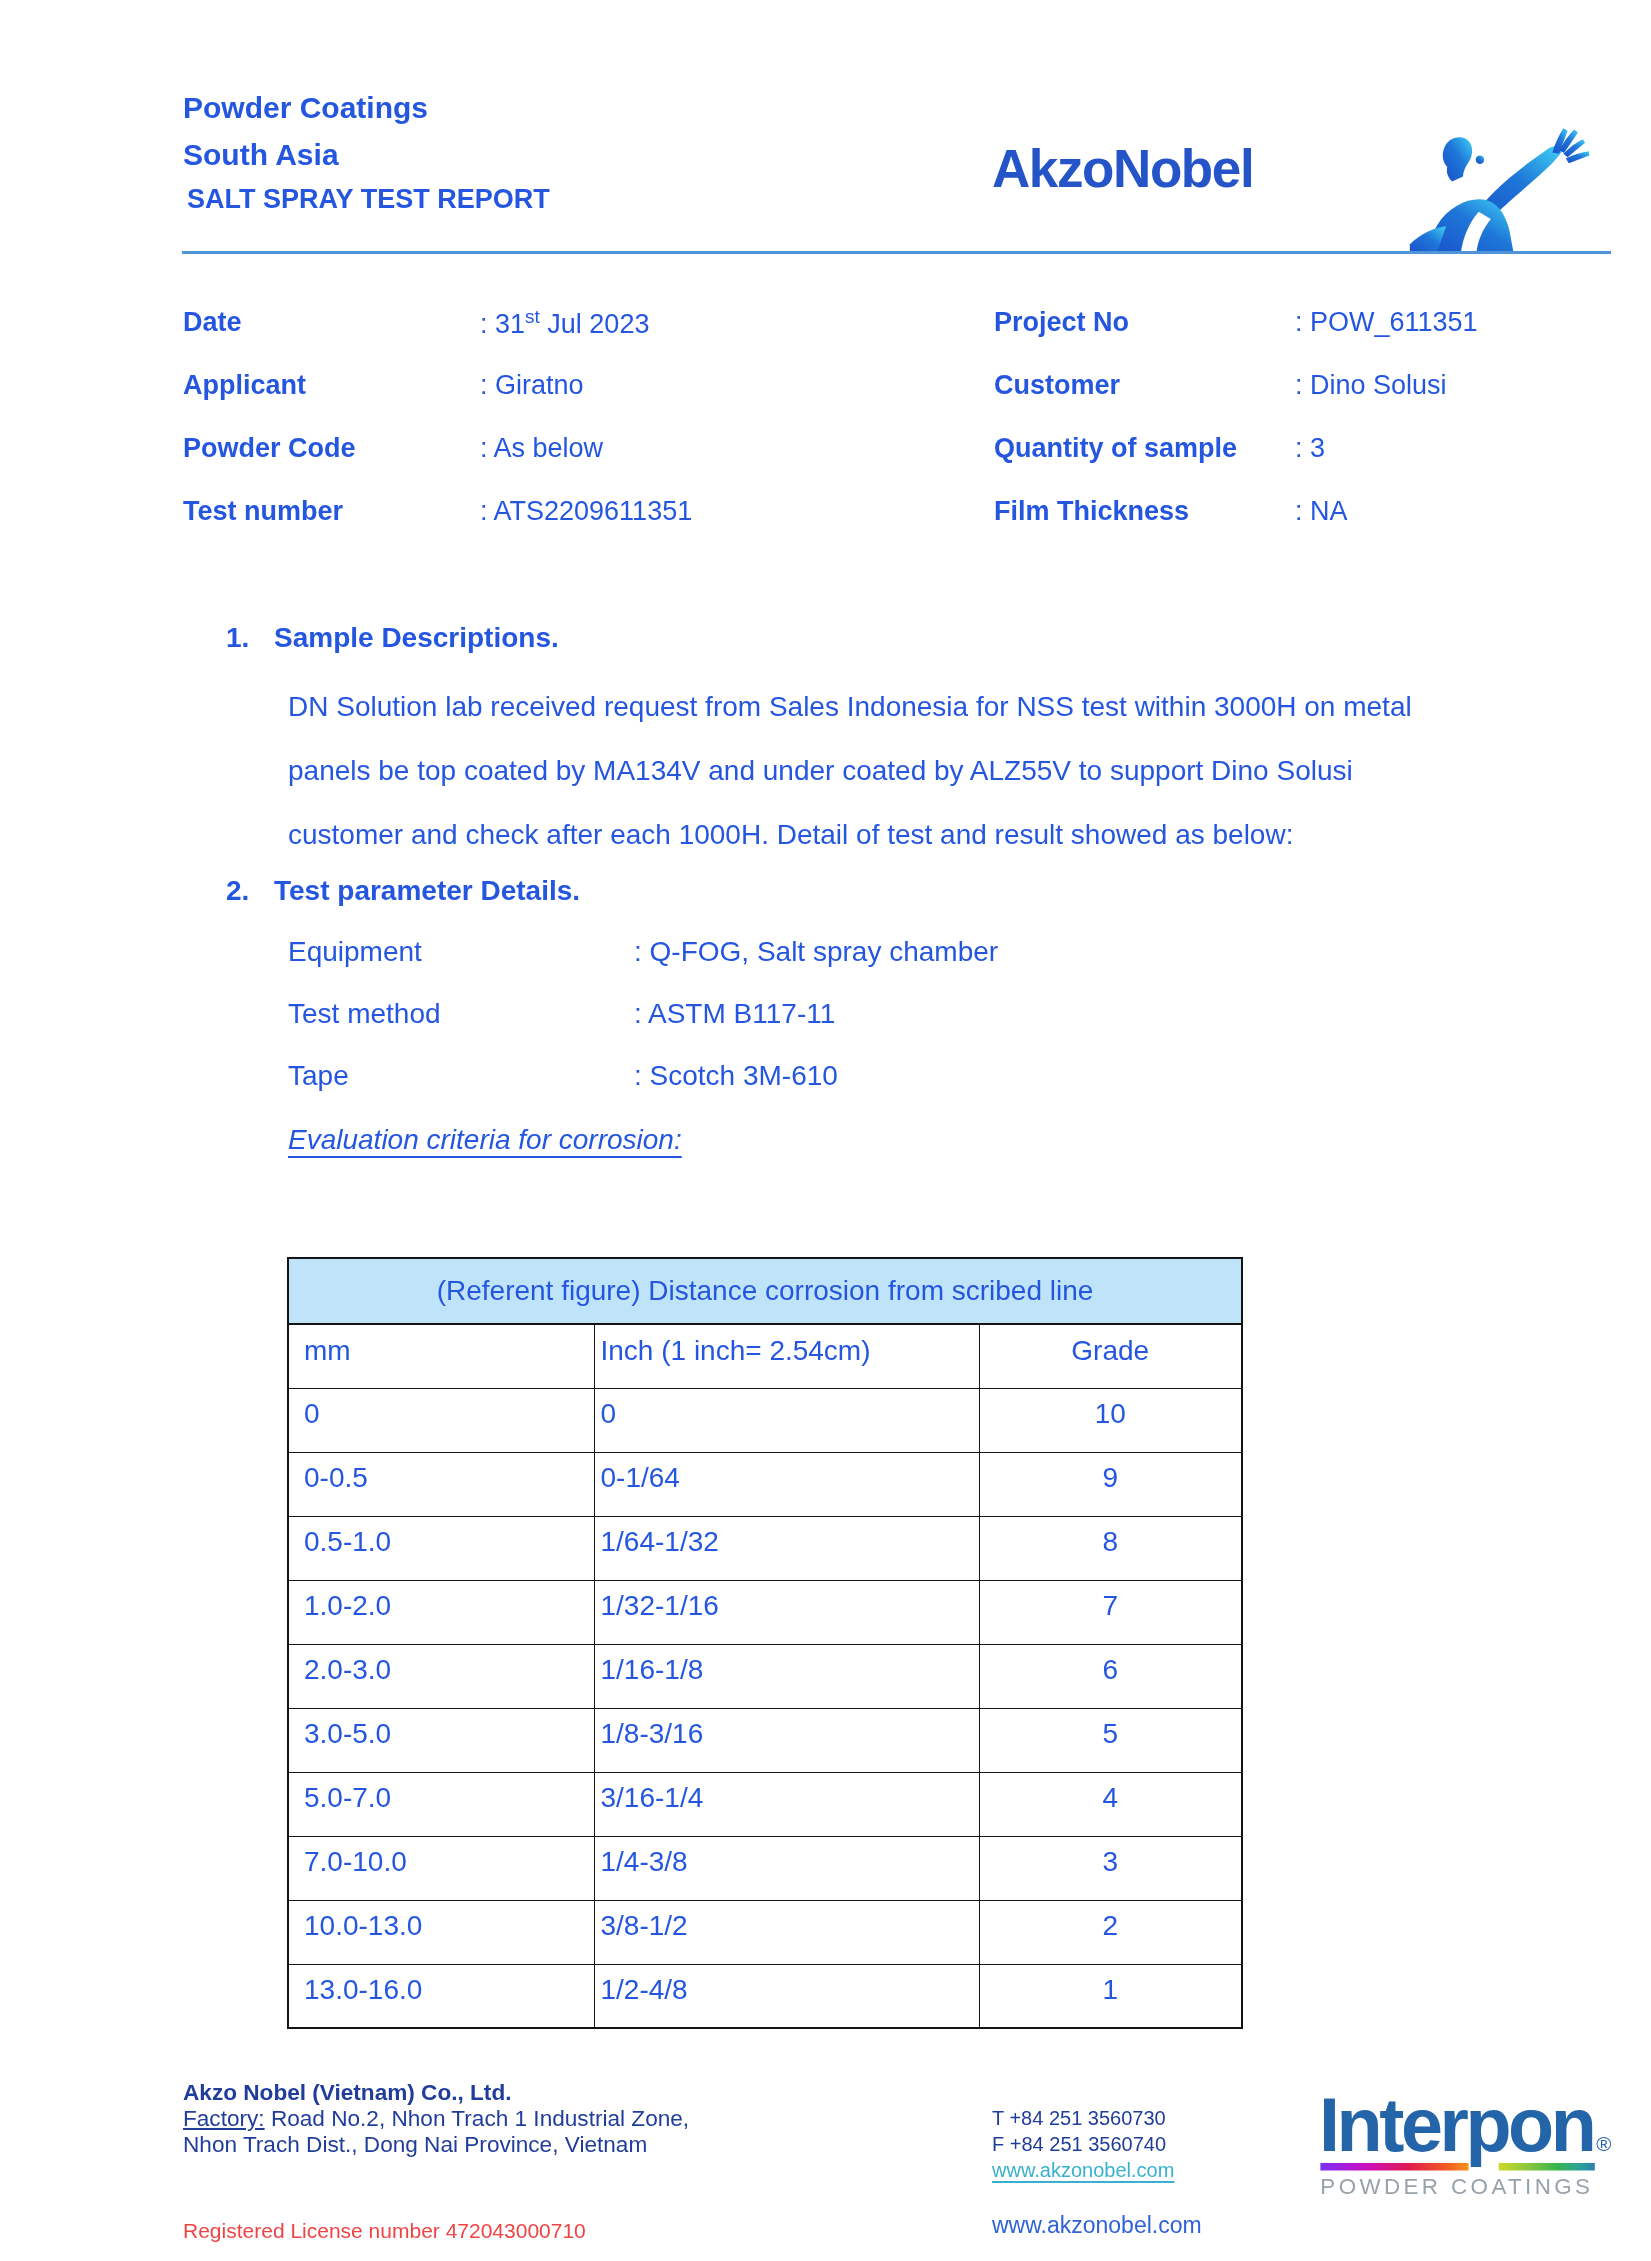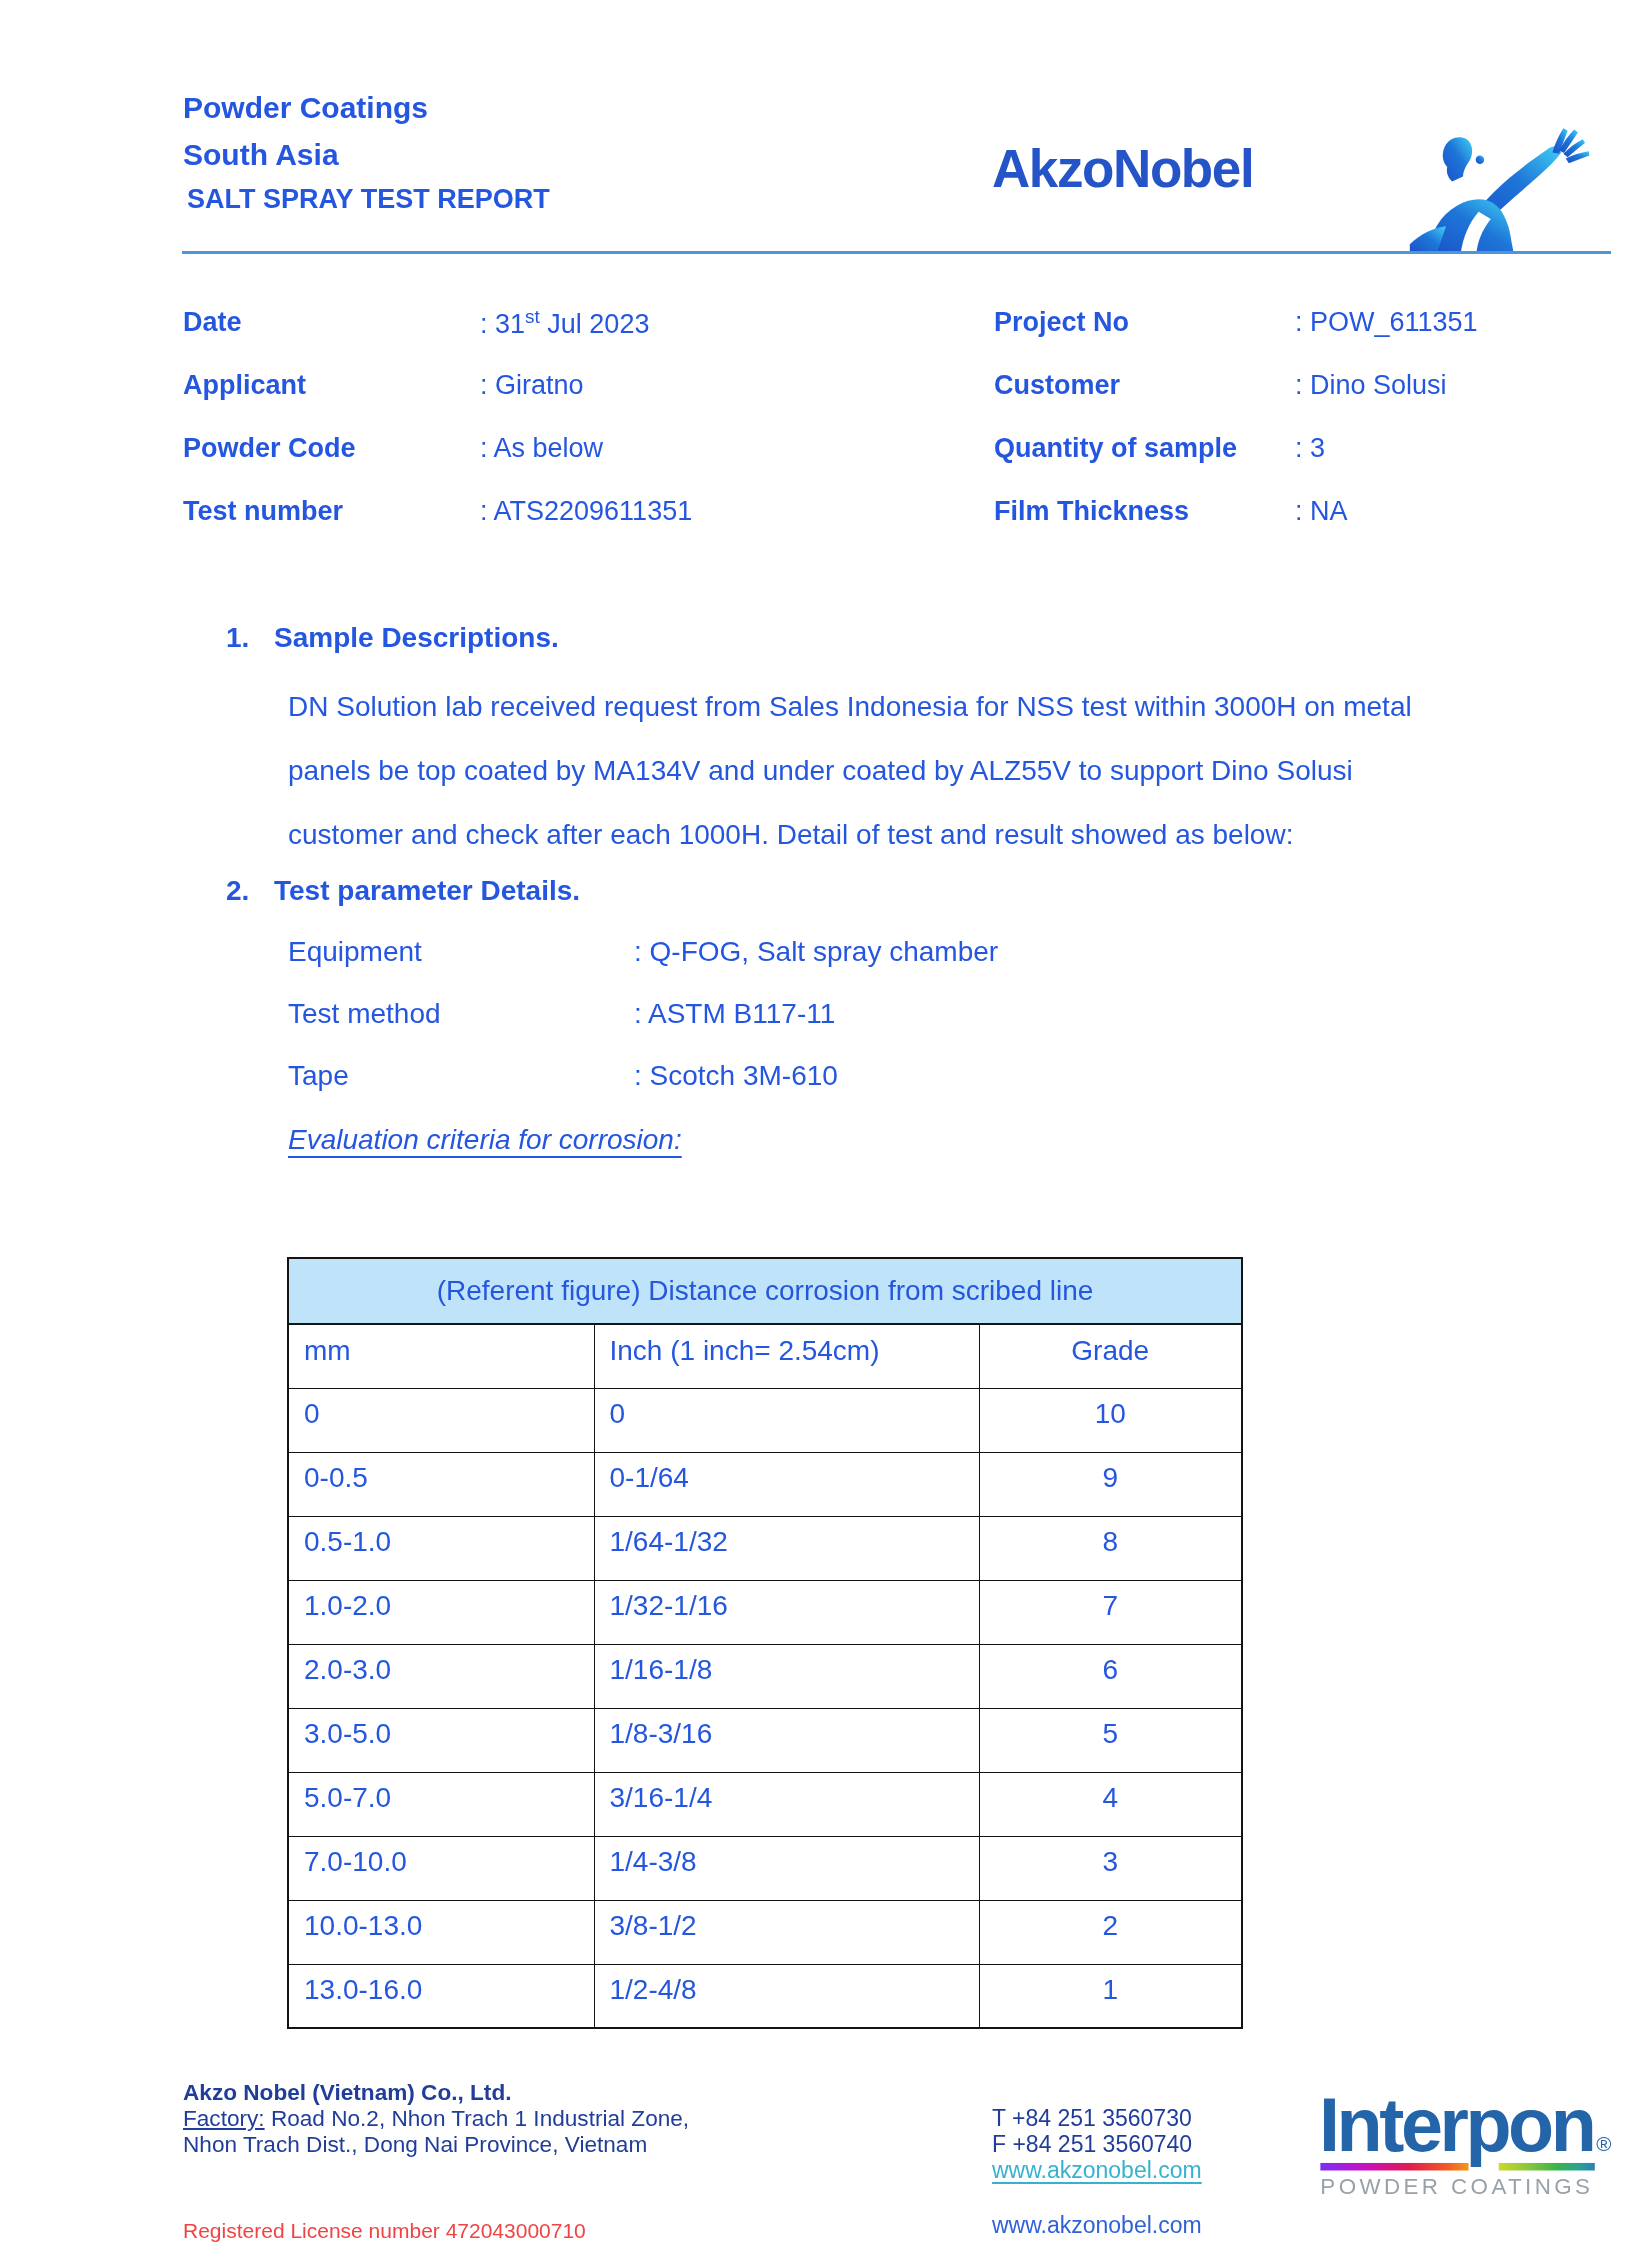--- a/index.html
+++ b/index.html
@@ -47,29 +47,29 @@
   
   .criteria{position:absolute;left:287px;top:1257px;border-collapse:collapse;width:954px;
     color:var(--body-blue);font-size:28px;table-layout:fixed;}
   .criteria th,.criteria td{border:1.4px solid var(--border-dark);font-weight:normal;}
   .criteria{border:2.1px solid var(--border-dark);}
   .criteria .t-title{height:66px;background:var(--table-header-bg);text-align:center;
     vertical-align:middle;border-bottom:2.1px solid var(--border-dark);}
   .criteria .colhead td{height:64px;}
   .criteria td{height:64px;vertical-align:top;padding-top:9.6px;}
   .criteria .c-mm{padding-left:15px;text-align:left;}
-  .criteria .c-inch{padding-left:15px;text-align:left;}
+  .criteria .c-inch{padding-left:6px;text-align:left;}
   .criteria .c-grade{text-align:center;}
 
   
   .f-left{position:absolute;left:183px;top:2080px;font-size:22.6px;line-height:26px;color:var(--footer-navy);}
   .f-company{font-weight:bold;}
   .f-factory-label{text-decoration:underline;}
   .f-reg{position:absolute;left:183px;top:2219px;font-size:21px;color:#ef4444;}
-  .f-mid{position:absolute;left:992px;top:2105px;font-size:23px;line-height:26px;color:var(--footer-navy);}
+  .f-mid{position:absolute;left:992px;top:2105px;font-size:20px;line-height:26px;color:var(--footer-navy);}
   .f-link{color:var(--link-teal);text-decoration:underline;text-underline-offset:4.1px;}
   .f-mid2{position:absolute;left:992px;top:2212px;font-size:23px;color:#2f62d8;}
   .interpon-logo{position:absolute;left:1319px;top:2082px;width:295px;height:118px;}
 </style>
 </head>
 <body>
 
 <div class="page">
 
   <div class="brand">

